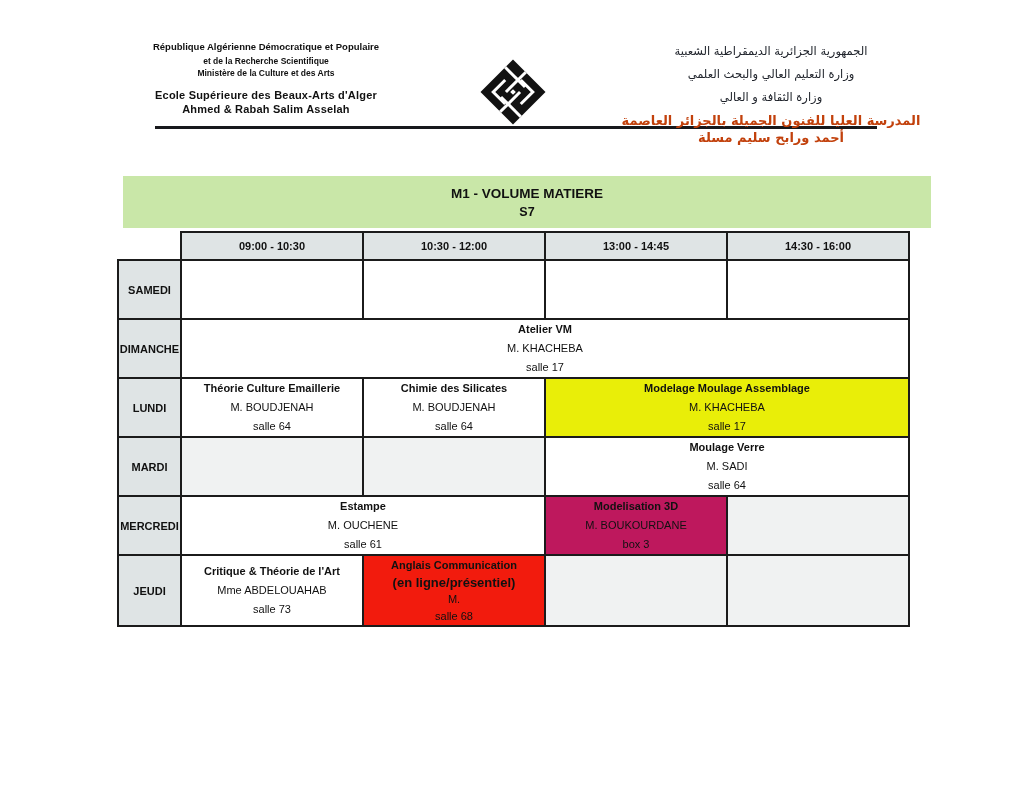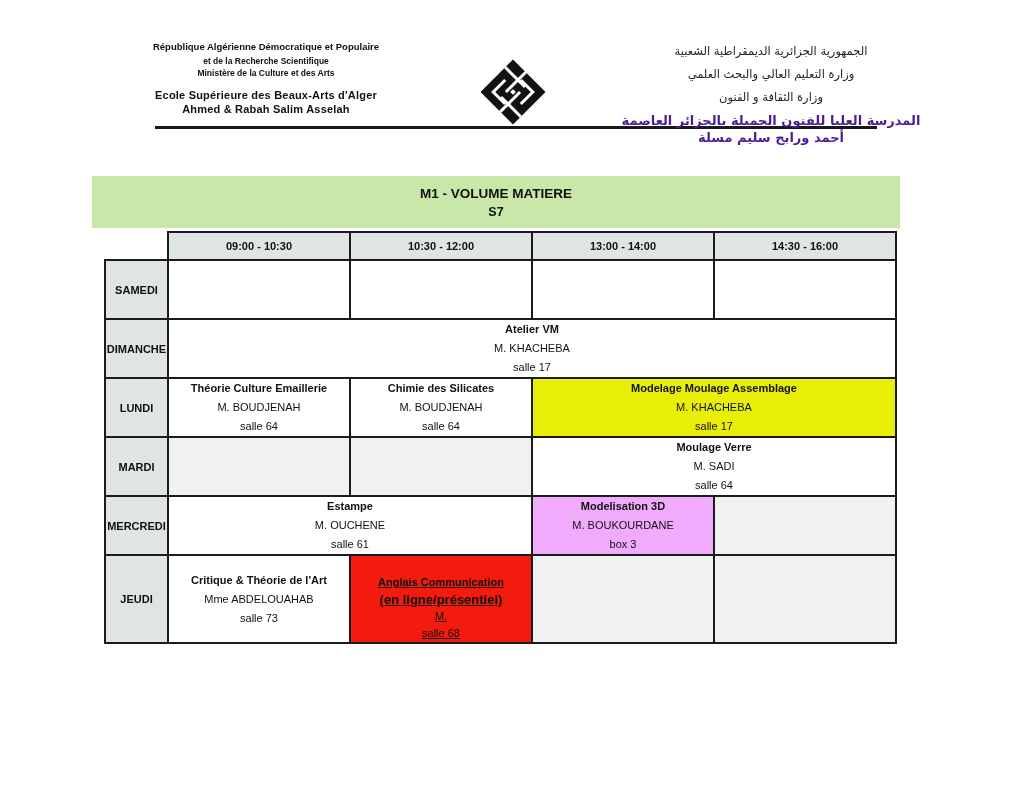--- a/index.html
+++ b/index.html
@@ -17,48 +17,48 @@
   .hl-school{font-size:11px;font-weight:bold;line-height:14px;margin-top:9px;letter-spacing:.2px;}
   .header-line{
     position:absolute;left:155px;top:126px;width:722px;height:2.5px;background:#17181c;
   }
   .logo-wrap{position:absolute;left:476px;top:54px;width:74px;height:78px;}
   .header-right{
     position:absolute;left:612px;top:40px;width:318px;text-align:center;direction:rtl;
     font-family:"DejaVu Sans",sans-serif;
   }
   .ar-thin{font-size:11.5px;font-weight:normal;line-height:23px;color:#20242c;}
-  .ar-bold{font-size:13px;font-weight:bold;line-height:17px;color:#4c1d95;}
+  .ar-bold{font-size:13px;font-weight:bold;line-height:17px;color:#c2410c;}
   .ar-bold.first{margin-top:3px;}
   
   .title-bar{
-    position:absolute;left:92px;top:176px;width:808px;height:52px;
+    position:absolute;left:123px;top:176px;width:808px;height:52px;
     display:flex;flex-direction:column;justify-content:center;align-items:center;
   }
   .title-1{font-size:13.5px;font-weight:bold;}
   .title-2{font-size:12.5px;font-weight:bold;margin-top:4px;text-align:right;}
   
   table.tt{
-    position:absolute;left:104px;top:231px;border-collapse:collapse;table-layout:fixed;
+    position:absolute;left:117px;top:231px;border-collapse:collapse;table-layout:fixed;
   }
   .tt td{border:2.5px solid #1b1b1b;padding:0;overflow:hidden;}
   .tt td.corner{border:none;background:#ffffff;}
   .tt tr.hrow td{height:26px;}
   .tt tr.drow td{height:57px;text-align:center;}
   .tt .w-day{width:62px;}
   .tt .w-c{width:180px;}
   td.time,td.day{
     background:#dfe4e5;font-weight:bold;font-size:11px;text-align:center;vertical-align:middle;
   }
   td.cell{background:#ffffff;text-align:center;vertical-align:middle;}
   td.egray{background:#f0f2f2;}
   .c-title{font-size:11px;font-weight:bold;line-height:19px;}
   .c-line{font-size:11px;font-weight:normal;line-height:19px;}
   td.redcell{vertical-align:top;}
-  .red-inner{padding-top:18px;text-decoration:underline;}
+  .red-inner{padding-top:1px;}
   .red-inner .c-title{line-height:17px;}
   .red-inner .c-sub{font-size:13px;font-weight:bold;line-height:17px;}
   .red-inner .c-line{line-height:17px;}
 </style>
 </head>
 <body>
 
 <div class="page">
 
   <div class="header-left">
@@ -84,37 +84,37 @@
           <path d="M51 41 V24 H34"></path>
         </g>
         <rect x="35" y="36" width="4" height="4" fill="#ffffff"></rect>
       </g>
     </svg>
   </div>
 
   <div class="header-right">
     <div class="ar-thin">الجمهورية الجزائرية الديمقراطية الشعبية</div>
     <div class="ar-thin">وزارة التعليم العالي والبحث العلمي</div>
-    <div class="ar-thin">وزارة الثقافة و الفنون</div>
+    <div class="ar-thin">وزارة الثقافة و العالي</div>
     <div class="ar-bold first">المدرسة العليا للفنون الجميلة بالجزائر العاصمة</div>
     <div class="ar-bold">أحمد ورابح سليم مسلة</div>
   </div>
 
   <div class="title-bar" style="background:#c9e7a8;">
     <div class="title-1">M1 - VOLUME MATIERE</div>
     <div class="title-2">S7</div>
   </div>
 
   <table class="tt">
     <tbody>
         <tr class="hrow">
       <td class="corner w-day"></td>
       <td class="time w-c">09:00 - 10:30</td>
       <td class="time w-c">10:30 - 12:00</td>
-      <td class="time w-c">13:00 - 14:00</td>
+      <td class="time w-c">13:00 - 14:45</td>
       <td class="time w-c">14:30 - 16:00</td>
     </tr>
 
     <tr class="drow">
       <td class="day">SAMEDI</td>
       <td class="cell"></td>
       <td class="cell"></td>
       <td class="cell"></td>
       <td class="cell"></td>
     </tr>
@@ -158,21 +158,21 @@
       </td>
     </tr>
 
     <tr class="drow">
       <td class="day">MERCREDI</td>
       <td class="cell" colspan="2">
         <div class="c-title">Estampe</div>
         <div class="c-line">M. OUCHENE</div>
         <div class="c-line">salle 61</div>
       </td>
-      <td class="cell" style="background:#f0abfc;">
+      <td class="cell" style="background:#be185d;">
         <div class="c-title">Modelisation 3D</div>
         <div class="c-line">M. BOUKOURDANE</div>
         <div class="c-line">box 3</div>
       </td>
       <td class="cell egray"></td>
     </tr>
 
     <tr class="drow">
       <td class="day">JEUDI</td>
       <td class="cell">

